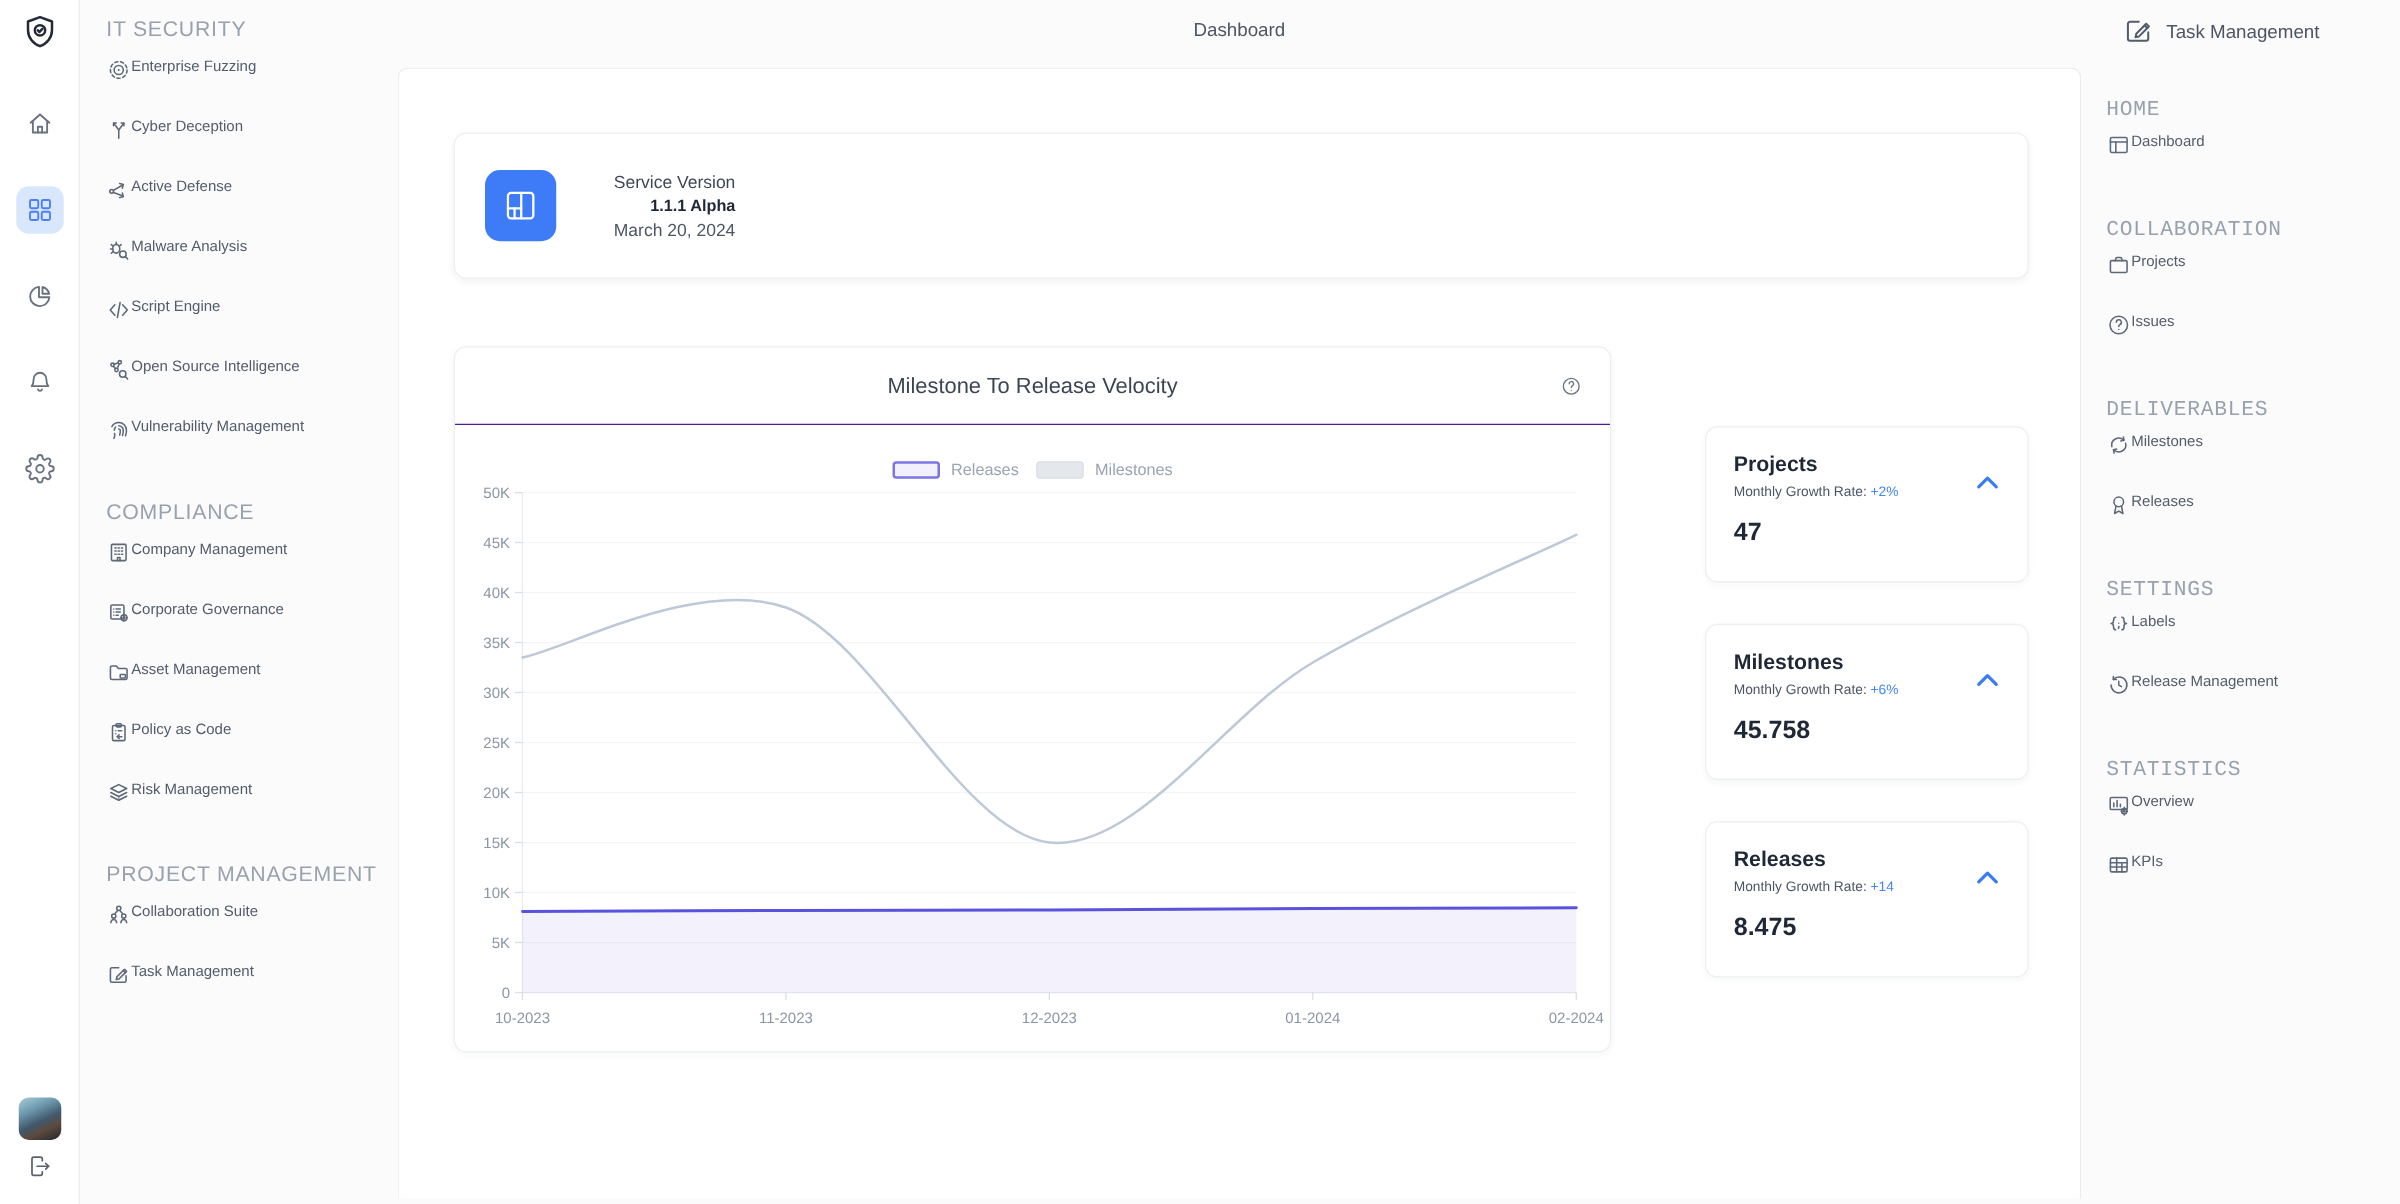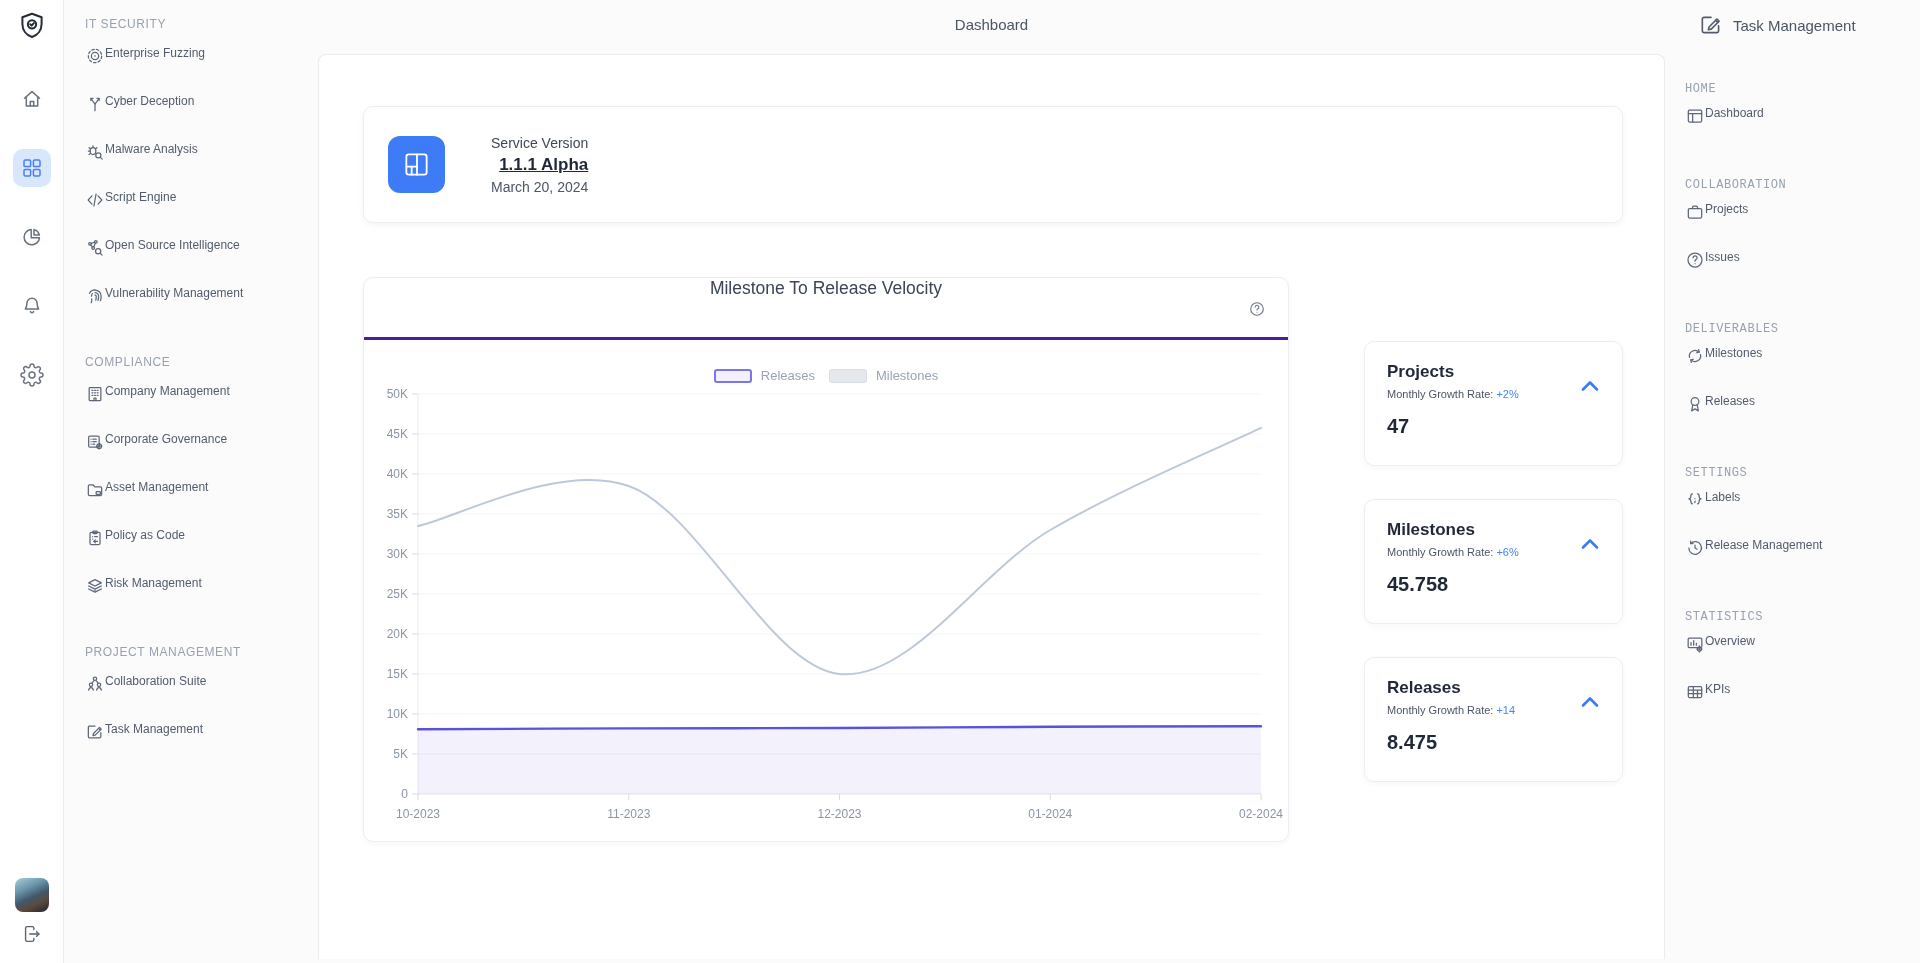--- a/index.html
+++ b/index.html
@@ -12,47 +12,47 @@
   .rail-logo { position:absolute; top:10px; left:50%; transform:translateX(-50%); color:#232b38; }
   .rail-items { position:absolute; top:80px; left:0; width:100%; display:flex; flex-direction:column; align-items:center; gap:31px; }
   .rail-item { width:38px; height:38px; display:flex; align-items:center; justify-content:center; border-radius:10px; color:#68727f; cursor:pointer; }
   .rail-item.active { background:#d9e7fd; color:#4a7efb; }
   .rail-avatar { position:absolute; bottom:51px; left:15px; width:34px; height:34px; border-radius:8px; cursor:pointer;
     background:linear-gradient(155deg,#a8cdd9 0%,#6d98ad 30%,#41586b 55%,#5c4a3e 72%,#22262e 100%); }
   .rail-logout { position:absolute; bottom:14px; left:50%; transform:translateX(-50%); color:#58626f; cursor:pointer; }
 
   
   #left-nav { position:absolute; left:64px; top:0; width:254px; padding:12px 0 0 21px; }
-  .nav-header { height:24px; line-height:24px; font-size:12px; letter-spacing:.6px; color:#98a1ae; margin-bottom:10px; }
+  .nav-header { height:24px; line-height:24px; font-size:17px; letter-spacing:.6px; color:#98a1ae; margin-bottom:10px; }
   .nav-section { margin:0; }
   .nav-section + .nav-section .nav-header { margin-top:16px; }
   .nav-item { height:48px; display:flex; align-items:flex-start; gap:0; color:#525c6b; font-size:12px; cursor:pointer; white-space:nowrap; }
   .nav-item .ico { width:20px; height:20px; color:#5d6878; flex:none; }
 
   
   #topbar-title { position:absolute; left:318px; top:16px; width:1347px; text-align:center; font-size:15px; color:#4b5563; }
   #topbar-right { position:absolute; left:1698px; top:12px; display:flex; align-items:center; gap:9px; font-size:15px; color:#4b5563; cursor:pointer; }
   #topbar-right .ico { color:#525c6b; }
 
   
   #main-panel { position:absolute; left:318px; top:54px; width:1347px; height:905px; background:#fff; border:1px solid #e9ebee; border-bottom:none; border-radius:8px 8px 0 0; }
 
   .header-card { position:absolute; left:44px; top:51px; width:1260px; height:117px; background:#fff; border:1px solid #eceef2; border-radius:10px; box-shadow:0 2px 6px rgba(35,43,56,.05); display:flex; align-items:center; padding:0 28px 0 24px; gap:22px; }
   .hc-icon { width:57px; height:57px; border-radius:12px; background:#3d7bf7; color:#fff; display:flex; align-items:center; justify-content:center; flex:none; }
   .hc-text { flex:1; min-width:0; }
   .hc-desc { font-size:15px; color:#4c5665; margin-bottom:7px; }
   .hc-title { font-size:17.5px; font-weight:bold; color:#1f2837; }
   .hc-right { text-align:right; flex:none; }
   .hc-vlabel { font-size:14px; color:#3f4856; margin-bottom:4px; }
-  .hc-version { font-size:17px; font-weight:bold; color:#1f2837; margin-bottom:4px;text-decoration:underline; }
+  .hc-version { font-size:13px; font-weight:bold; color:#1f2837; margin-bottom:4px; }
   .hc-date { font-size:14px; color:#4c5665;padding-left:24px; }
 
   
   .chart-card { position:absolute; left:44px; top:222px; width:926px; height:565px; background:#fff; border:1px solid #eceef2; border-radius:10px; box-shadow:0 2px 6px rgba(35,43,56,.04); }
-  .chart-head { height:62px; border-bottom:3px solid #4c1d95; position:relative; display:flex; justify-content:center; }
+  .chart-head { height:62px; border-bottom:1px solid #4c1d95; position:relative; display:flex; align-items:center; justify-content:center; }
   .chart-title { font-size:17.5px; color:#3c4554; }
   .chart-help { position:absolute; right:22px; top:22px; color:#6b7689; cursor:pointer; }
   .chart-legend { position:absolute; left:0; right:0; top:90px; display:flex; justify-content:center; align-items:center; gap:14px; z-index:2; }
   .legend-item { display:flex; align-items:center; gap:9px; font-size:13px; color:#9aa4b2; cursor:pointer; }
   .legend-swatch { width:38px; height:14px; border-radius:3px; }
   .legend-swatch.outline { background:#f1f0fc; border:2px solid #7d75e6; }
   .legend-swatch.solid { background:#e4e8ed; border:1px solid #d8dde3; }
   #chart-svg { position:absolute; left:0; top:62px; }
 
   
@@ -148,20 +148,32 @@
       <div class="nav-item">
         <span class="ico" style="width: 20px; height: 20px; display: inline-block; flex: 0 0 auto;">
           <svg viewBox="0 0 24 24" fill="none" stroke="currentColor" stroke-width="1.5" stroke-linecap="round" stroke-linejoin="round" width="100%" height="100%">
             <path d="M12 20v-8L7.2 5.6"></path>
             <path d="M12 12l4.8-6.4"></path>
             <path d="M9.7 5.2H7v2.7"></path>
             <path d="M14.3 5.2H17v2.7"></path>
           </svg>
         </span>
         <span>Cyber Deception</span>
+      </div>
+      <div class="nav-item">
+        <span class="ico" style="width: 20px; height: 20px; display: inline-block; flex: 0 0 auto;">
+          <svg viewBox="0 0 24 24" fill="none" stroke="currentColor" stroke-width="1.5" stroke-linecap="round" stroke-linejoin="round" width="100%" height="100%">
+            <circle cx="5.2" cy="13.3" r="1.8"></circle>
+            <path d="M7 12.3l8.3-4.9"></path>
+            <path d="M12.8 5.7l3.6 1-1 3.6"></path>
+            <path d="M7 14.5l8.4 3"></path>
+            <path d="M12.9 19.3l3.5-.9-.9-3.4"></path>
+          </svg>
+        </span>
+        <span>Active Defense</span>
       </div>
       <div class="nav-item">
         <span class="ico" style="width: 20px; height: 20px; display: inline-block; flex: 0 0 auto;">
           <svg viewBox="0 0 24 24" fill="none" stroke="currentColor" stroke-width="1.5" stroke-linecap="round" stroke-linejoin="round" width="100%" height="100%">
             <ellipse cx="9.6" cy="10.8" rx="3.4" ry="4.2"></ellipse>
             <path d="M9.6 6.6V4.6M6.6 8.2L4.9 6.8M6.2 11H4.1M6.6 13.6l-1.7 1.5"></path>
             <path d="M12.6 8.2l1.7-1.4"></path>
             <circle cx="16" cy="16" r="3.1"></circle>
             <path d="M18.4 18.4l2.2 2.2"></path>
           </svg>

